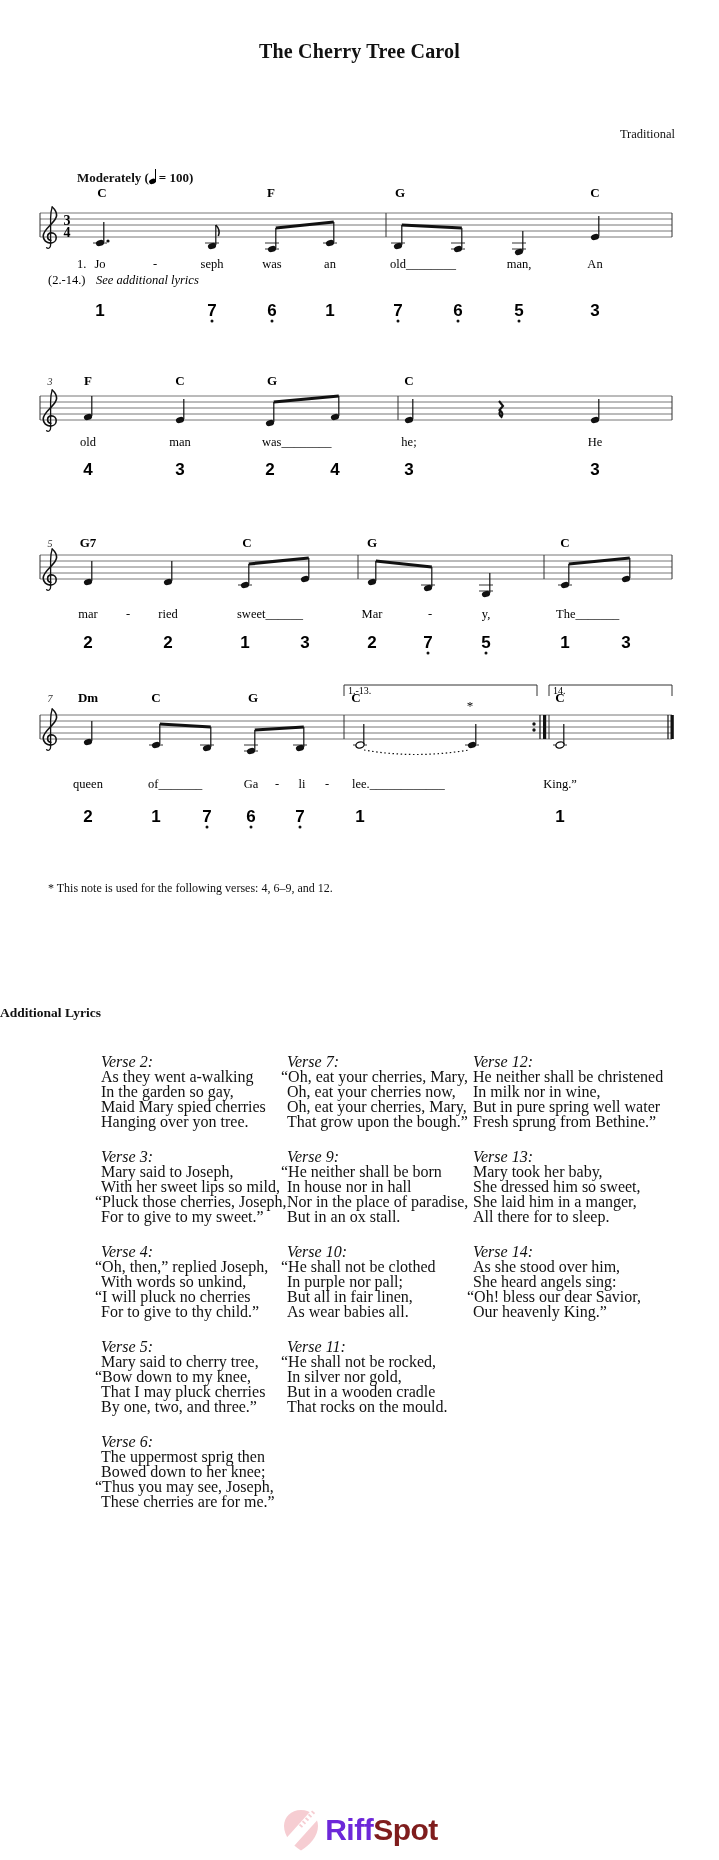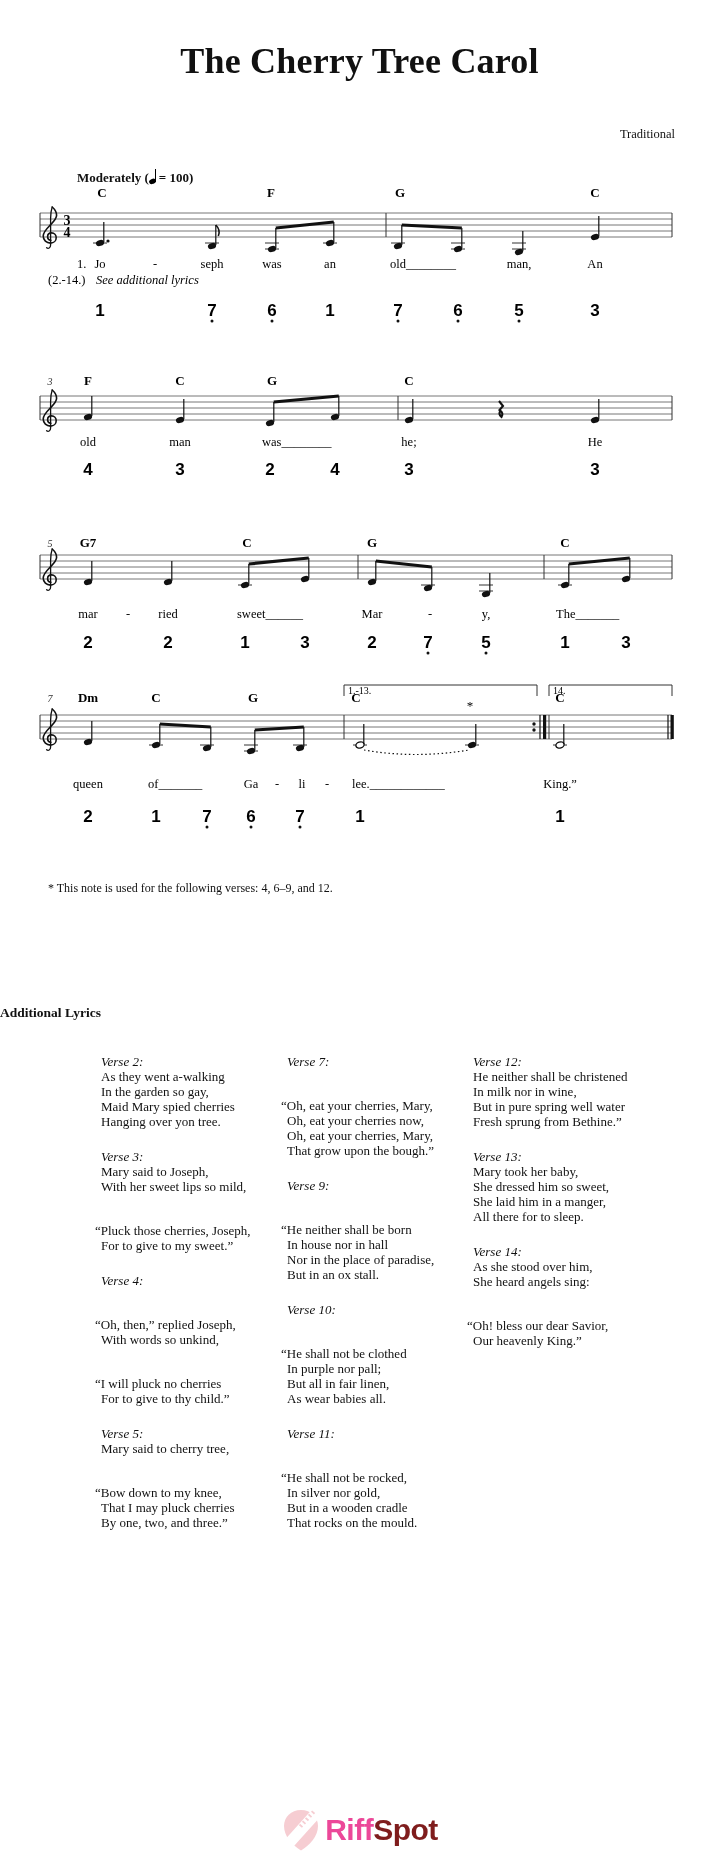--- a/index.html
+++ b/index.html
@@ -1,31 +1,31 @@
 <!DOCTYPE html>
 <html><head>
 <meta charset="utf-8">
 <style>
   html,body{margin:0;padding:0;background:#fff;}
   #page{position:relative;width:719px;height:1860px;background:#ffffff;overflow:hidden;
         font-family:"Liberation Serif",serif;color:#111;}
   .abs{position:absolute;}
-  #title{top:40px;left:0;width:719px;text-align:center;font-size:36px;font-weight:bold;letter-spacing:.2px;}
+  #title{top:40px;left:0;width:719px;text-align:center;font-size:20px;font-weight:bold;letter-spacing:.2px;}
   #credit{top:127px;right:44px;font-size:12.5px;}
   #tempo{top:169px;left:77px;font-size:13px;font-weight:bold;}
   .qnote{display:inline-block;position:relative;width:10px;height:15px;vertical-align:-2px;}
   .qnote::before{content:"";position:absolute;left:0;bottom:0;width:6.5px;height:5px;background:#000;border-radius:50%;transform:rotate(-20deg);}
   .qnote::after{content:"";position:absolute;left:6px;bottom:2px;width:1.5px;height:13px;background:#000;}
   .system{left:0;width:719px;}
   #footnote{top:881px;left:48px;font-size:12px;}
   #al-heading{top:1005px;left:0;width:719px;text-align:left;font-size:13.5px;font-weight:bold;}
-  .lyr-col{position:absolute;top:1054px;font-size:13px;line-height:15px;}
+  .lyr-col{position:absolute;top:1054px;font-size:16px;line-height:15px;}
   .verse{margin:0 0 20px 0;}
   .verse .vlabel{font-style:italic;}
-  .verse .vline.q{margin-left:-6px;margin-top:29px;}
+  .verse .vline.q{margin-left:-6px;}
   #footer{top:1808px;left:0;width:719px;display:flex;justify-content:center;align-items:center;gap:4px;}
   #brand{font-family:"Liberation Sans",sans-serif;font-weight:bold;font-size:30px;letter-spacing:-.5px;line-height:44px;}
   svg text{font-family:"Liberation Serif",serif;}
   text.chord{font-size:13px;font-weight:bold;}
   text.mnum{font-size:10px;font-style:italic;fill:#333;}
   text.lyric{font-size:12.5px;}
   text.num{font-family:"Liberation Sans",sans-serif;font-size:17px;font-weight:bold;}
   text.volta-label{font-size:10px;}
   text.tsig{font-size:14px;font-weight:bold;}
   text.ast{font-size:13px;}
@@ -329,20 +329,27 @@
           <div class="vline q">“I will pluck no cherries</div>
           <div class="vline">For to give to thy child.”</div>
         </div>
         <div class="verse">
           <div class="vlabel">Verse 5:</div>
           <div class="vline">Mary said to cherry tree,</div>
           <div class="vline q">“Bow down to my knee,</div>
           <div class="vline">That I may pluck cherries</div>
           <div class="vline">By one, two, and three.”</div>
         </div>
+        <div class="verse">
+          <div class="vlabel">Verse 6:</div>
+          <div class="vline">The uppermost sprig then</div>
+          <div class="vline">Bowed down to her knee;</div>
+          <div class="vline q">“Thus you may see, Joseph,</div>
+          <div class="vline">These cherries are for me.”</div>
+        </div>
       </div>
       <div class="lyr-col" style="left: 287px;">
         <div class="verse">
           <div class="vlabel">Verse 7:</div>
           <div class="vline q">“Oh, eat your cherries, Mary,</div>
           <div class="vline">Oh, eat your cherries now,</div>
           <div class="vline">Oh, eat your cherries, Mary,</div>
           <div class="vline">That grow upon the bough.”</div>
         </div>
         <div class="verse">
@@ -398,17 +405,17 @@
       <g transform="rotate(42 20 22)">
         <rect x="14.5" y="-6" width="11" height="56" fill="#ffffff"></rect>
         <rect x="15.2" y="0" width="4" height="1.8" fill="#f6cdd2"></rect>
         <rect x="15.2" y="4.5" width="4" height="1.8" fill="#f6cdd2"></rect>
         <rect x="15.2" y="9" width="4" height="1.8" fill="#f6cdd2"></rect>
         <rect x="15.2" y="13.5" width="4" height="1.8" fill="#f6cdd2"></rect>
         <rect x="15.2" y="18" width="4" height="1.8" fill="#f6cdd2"></rect>
       </g>
     </svg>
     <div id="brand">
-      <span id="brand-riff" style="color: #ec4899;">Riff</span><span id="brand-spot" style="color: #7f1d1d;">Spot</span>
+      <span id="brand-riff" style="color: #6d28d9;">Riff</span><span id="brand-spot" style="color: #7f1d1d;">Spot</span>
     </div>
   </div>
 
 </div>
 
 </body></html>

